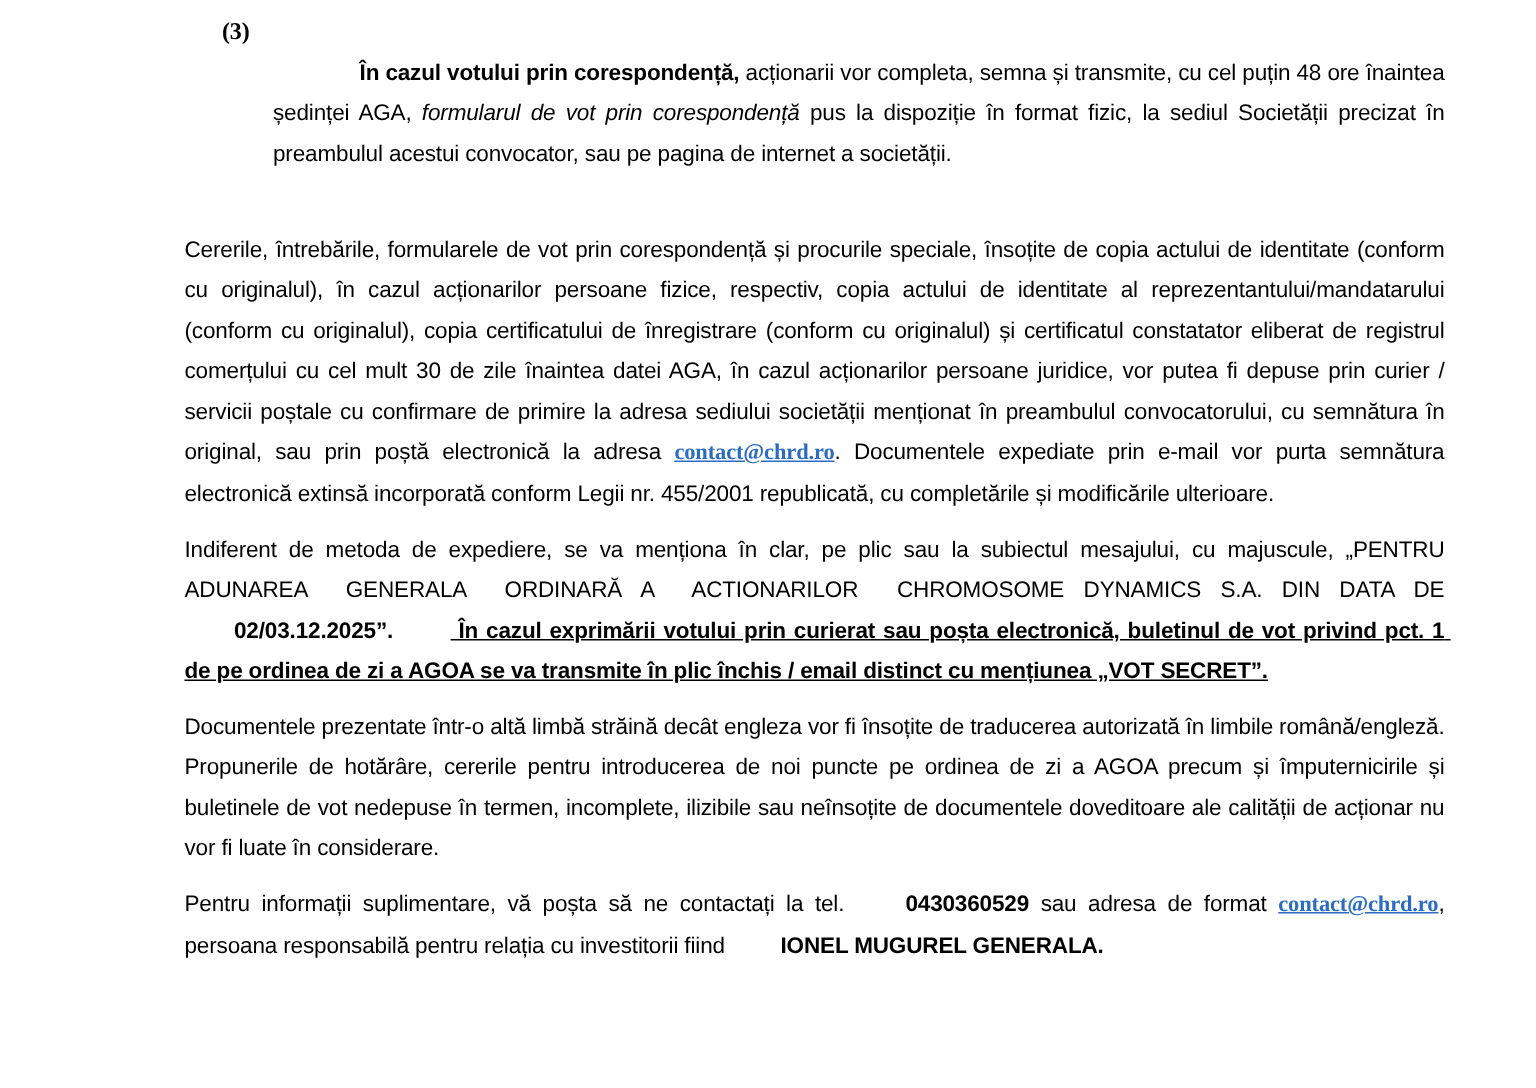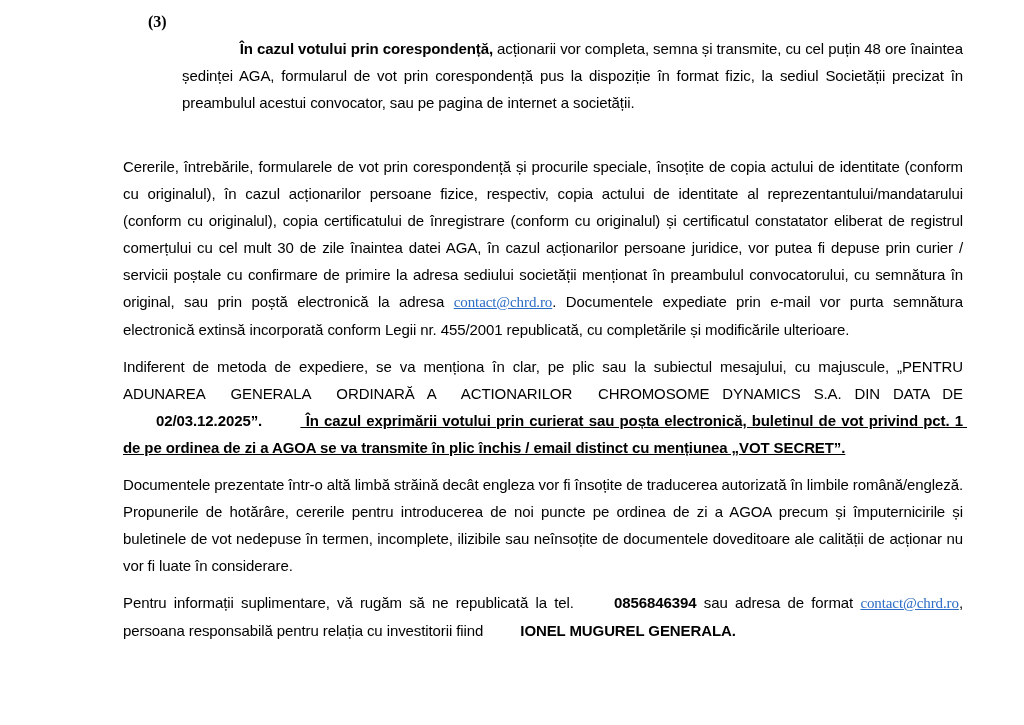--- a/index.html
+++ b/index.html
@@ -34,27 +34,28 @@
   }
   .marker {
     position: absolute;
     left: 25px;
     top: 0;
     font-family: "Liberation Serif", "DejaVu Serif", serif;
     font-weight: bold;
     font-size: 16px;
   }
   .seg-bold   { font-weight: bold; margin-left: 33px; }
-  .seg-italic { }
+  .seg-italic { font-style: italic; }
   .seg-underline { text-decoration: underline; }
   .seg-link {
     font-family: "Liberation Serif", "DejaVu Serif", serif;
     color: var(--link-color, #2B6CC4);
     text-decoration: underline;
     cursor: pointer;
+    font-weight: bold;
   }
   .signature {
     margin-top: 36px;
     text-align: center;
     white-space: pre-wrap;
   }
 </style>
 </head>
 <body style="background: rgb(255, 255, 255);">
 
@@ -64,21 +65,21 @@
     <div class="para list">
       <span class="marker">(3)</span><span><span class="seg-bold">În cazul votului prin corespondență, </span><span>acționarii vor completa, semna și transmite, cu cel puțin 48 ore înaintea ședinței AGA, </span><span class="seg-italic">formularul de vot prin corespondență</span><span> pus la dispoziție în format fizic, la sediul Societății precizat în preambulul acestui convocator, sau pe pagina de internet a societății.</span></span>
     </div>
 
     <div class="para"><span>Cererile, întrebările, formularele de vot prin corespondență și procurile speciale, însoțite de copia actului de identitate (conform cu originalul), în cazul acționarilor persoane fizice, respectiv, copia actului de identitate al reprezentantului/mandatarului (conform cu originalul), copia certificatului de înregistrare (conform cu originalul) și certificatul constatator eliberat de registrul comerțului cu cel mult 30 de zile înaintea datei AGA, în cazul acționarilor persoane juridice, vor putea fi depuse prin curier / servicii poștale cu confirmare de primire la adresa sediului societății menționat în preambulul convocatorului, cu semnătura în original, sau prin poștă electronică la adresa </span><a class="seg-link">contact@chrd.ro</a><span>. Documentele expediate prin e-mail vor purta semnătura electronică extinsă incorporată conform Legii nr. 455/2001 republicată, cu completările și modificările ulterioare.</span></div>
 
     <div class="para"><span>Indiferent de metoda de expediere, se va menționa în clar, pe plic sau la subiectul mesajului, cu majuscule, „PENTRU ADUNAREA  GENERALA  ORDINARĂ A  ACTIONARILOR  CHROMOSOME DYNAMICS S.A. DIN DATA DE </span><span class="seg-bold">02/03.12.2025”.</span><span> </span><span class="seg-bold seg-underline"> În cazul exprimării votului prin curierat sau poșta electronică, buletinul de vot privind pct. 1 de pe ordinea de zi a AGOA se va transmite în plic închis / email distinct cu mențiunea „VOT SECRET”.</span></div>
 
     <div class="para"><span>Documentele prezentate într-o altă limbă străină decât engleza vor fi însoțite de traducerea autorizată în limbile română/engleză. Propunerile de hotărâre, cererile pentru introducerea de noi puncte pe ordinea de zi a AGOA precum și împuternicirile și buletinele de vot nedepuse în termen, incomplete, ilizibile sau neînsoțite de documentele doveditoare ale calității de acționar nu vor fi luate în considerare.</span></div>
 
-    <div class="para"><span>Pentru informații suplimentare, vă rugăm să ne republicată la tel. </span><span class="seg-bold">0856846394</span><span> sau adresa de format </span><a class="seg-link">contact@chrd.ro</a><span>, persoana responsabilă pentru relația cu investitorii fiind </span><span class="seg-bold">IONEL MUGUREL GENERALA.</span></div>
+    <div class="para"><span>Pentru informații suplimentare, vă poșta să ne contactați la tel. </span><span class="seg-bold">0430360529</span><span> sau adresa de format </span><a class="seg-link">contact@chrd.ro</a><span>, persoana responsabilă pentru relația cu investitorii fiind </span><span class="seg-bold">IONEL MUGUREL GENERALA.</span></div>
 
     <div class="signature">
       
       
       
     </div>
 
   </div>
 </div>
 

